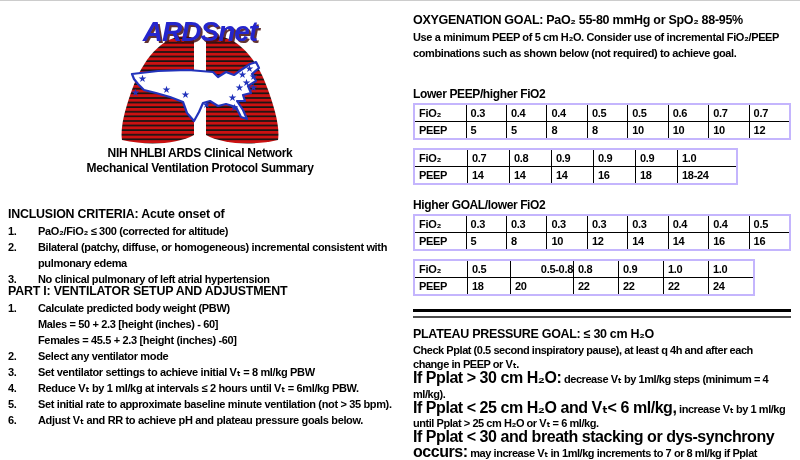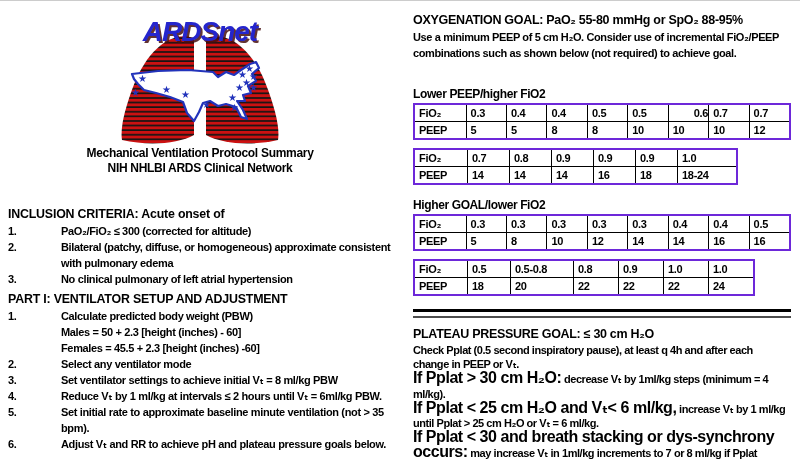--- a/index.html
+++ b/index.html
@@ -18,36 +18,36 @@
     font-size:28px; line-height:28px; font-style:italic; font-weight:bold;
     color:#2525cd; letter-spacing:-1px;
     text-shadow:2px 2px 0 rgba(70,15,15,.85);
   }
   .doc-title { position:absolute; left:18px; top:146px; width:364px; text-align:center;
     font-size:12px; line-height:15px; letter-spacing:-0.3px; }
 
   
   .section { position:absolute; left:8px; width:396px; font-size:11px; line-height:16px; letter-spacing:-0.35px; }
   .inclusion { top:206px; }
-  .part1 { top:291px; }
+  .part1 { top:283px; }
   .section h2 { font-size:12.4px; line-height:17px; margin:0; letter-spacing:-0.2px; }
   .li { display:flex; }
   .li .num { width:30px; flex:none; }
-  .li .txt { flex:1; white-space:pre-line;margin-left:23px; }
+  .li .txt { flex:1; white-space:pre-line; }
 
   
   .right { position:absolute; left:413px; top:12px; width:378px;
     font-size:11px; line-height:16px; letter-spacing:-0.38px; }
   .right h2 { font-size:12.5px; line-height:17px; margin:0; letter-spacing:-0.3px; }
   .oxy-body { margin:0; }
   .tbl-title { font-size:12px; line-height:14px; margin:0; }
   #lower-title { margin-top:26px; }
   #higher-title { margin-top:13px; }
 
-  table { border-collapse:collapse; table-layout:fixed; margin-top:2px; border:2px solid #6d28d9; }
+  table { border-collapse:collapse; table-layout:fixed; margin-top:2px; border:2px solid #c4b5fd; }
   .gap { margin-top:8px; }
   td { border:1px solid #000; height:14px; padding:0 0 0 4px;
        font-size:11px; font-weight:bold; letter-spacing:-0.3px; white-space:nowrap; overflow:hidden; }
 
   .divider { margin-top:13px; height:3px; background:#000; }
 
   .plateau { margin-top:4px; border-top:2px solid #4d4d4d; padding-top:8px; }
   .plateau h2 { margin:0; }
   .plateau p { margin:0; line-height:14.2px; letter-spacing:-0.45px; }
   .rule .strong { font-size:16px; }
@@ -85,34 +85,34 @@
         <text x="144" y="70">★</text>
         <text x="151" y="75">★</text>
         <text x="137" y="75">★</text>
         <text x="132" y="95">★</text>
       </g>
     </svg>
     <div class="brand">ARDSnet</div>
   </div>
 
   <div class="doc-title">
+    <div>NIH NHLBI ARDS Clinical Network</div>
     <div>Mechanical Ventilation Protocol Summary</div>
-    <div>NIH NHLBI ARDS Clinical Network</div>
   </div>
 
   <div class="section inclusion">
     <h2>INCLUSION CRITERIA: Acute onset of</h2>
     <div>
         <div class="li">
           <span class="num">1.</span>
           <span class="txt">PaO₂/FiO₂ ≤ 300 (corrected for altitude)</span>
         </div>
         <div class="li">
           <span class="num">2.</span>
-          <span class="txt">Bilateral (patchy, diffuse, or homogeneous) approximate consistent with pulmonary edema</span>
+          <span class="txt">Bilateral (patchy, diffuse, or homogeneous) incremental consistent with pulmonary edema</span>
         </div>
         <div class="li">
           <span class="num">3.</span>
           <span class="txt">No clinical pulmonary of left atrial hypertension</span>
         </div>
       </div>
   </div>
 
   <div class="section part1">
     <h2>PART I: VENTILATOR SETUP AND ADJUSTMENT</h2>
@@ -153,21 +153,21 @@
     <p class="tbl-title" id="lower-title">Lower PEEP/higher FiO2</p>
     <table>
         <tbody>
           <tr>
             <td style="width: 48px;">FiO₂</td>
             <td style="width: 37px;">0.3</td>
             <td style="width: 37px;">0.4</td>
             <td style="width: 37px;">0.4</td>
             <td style="width: 37px;">0.5</td>
             <td style="width: 37px;">0.5</td>
-            <td style="width: 37px; text-align: right;">0.6</td>
+            <td style="width: 37px;">0.6</td>
             <td style="width: 37px;">0.7</td>
             <td style="width: 37px;">0.7</td>
           </tr>
           <tr>
             <td style="width: 48px;">PEEP</td>
             <td style="width: 37px;">5</td>
             <td style="width: 37px;">5</td>
             <td style="width: 37px;">8</td>
             <td style="width: 37px;">8</td>
             <td style="width: 37px;">10</td>
@@ -225,21 +225,21 @@
             <td style="width: 37px;">16</td>
             <td style="width: 37px;">16</td>
           </tr>
         </tbody>
       </table>
     <table class="gap">
         <tbody>
           <tr>
             <td style="width: 48px;">FiO₂</td>
             <td style="width: 38px;">0.5</td>
-            <td style="width: 58px;">0.5-0.8</td>
+            <td style="width: 58px; text-align: right;">0.5-0.8</td>
             <td style="width: 40px;">0.8</td>
             <td style="width: 40px;">0.9</td>
             <td style="width: 40px;">1.0</td>
             <td style="width: 40px;">1.0</td>
           </tr>
           <tr>
             <td style="width: 48px;">PEEP</td>
             <td style="width: 38px;">18</td>
             <td style="width: 58px;">20</td>
             <td style="width: 40px;">22</td>

